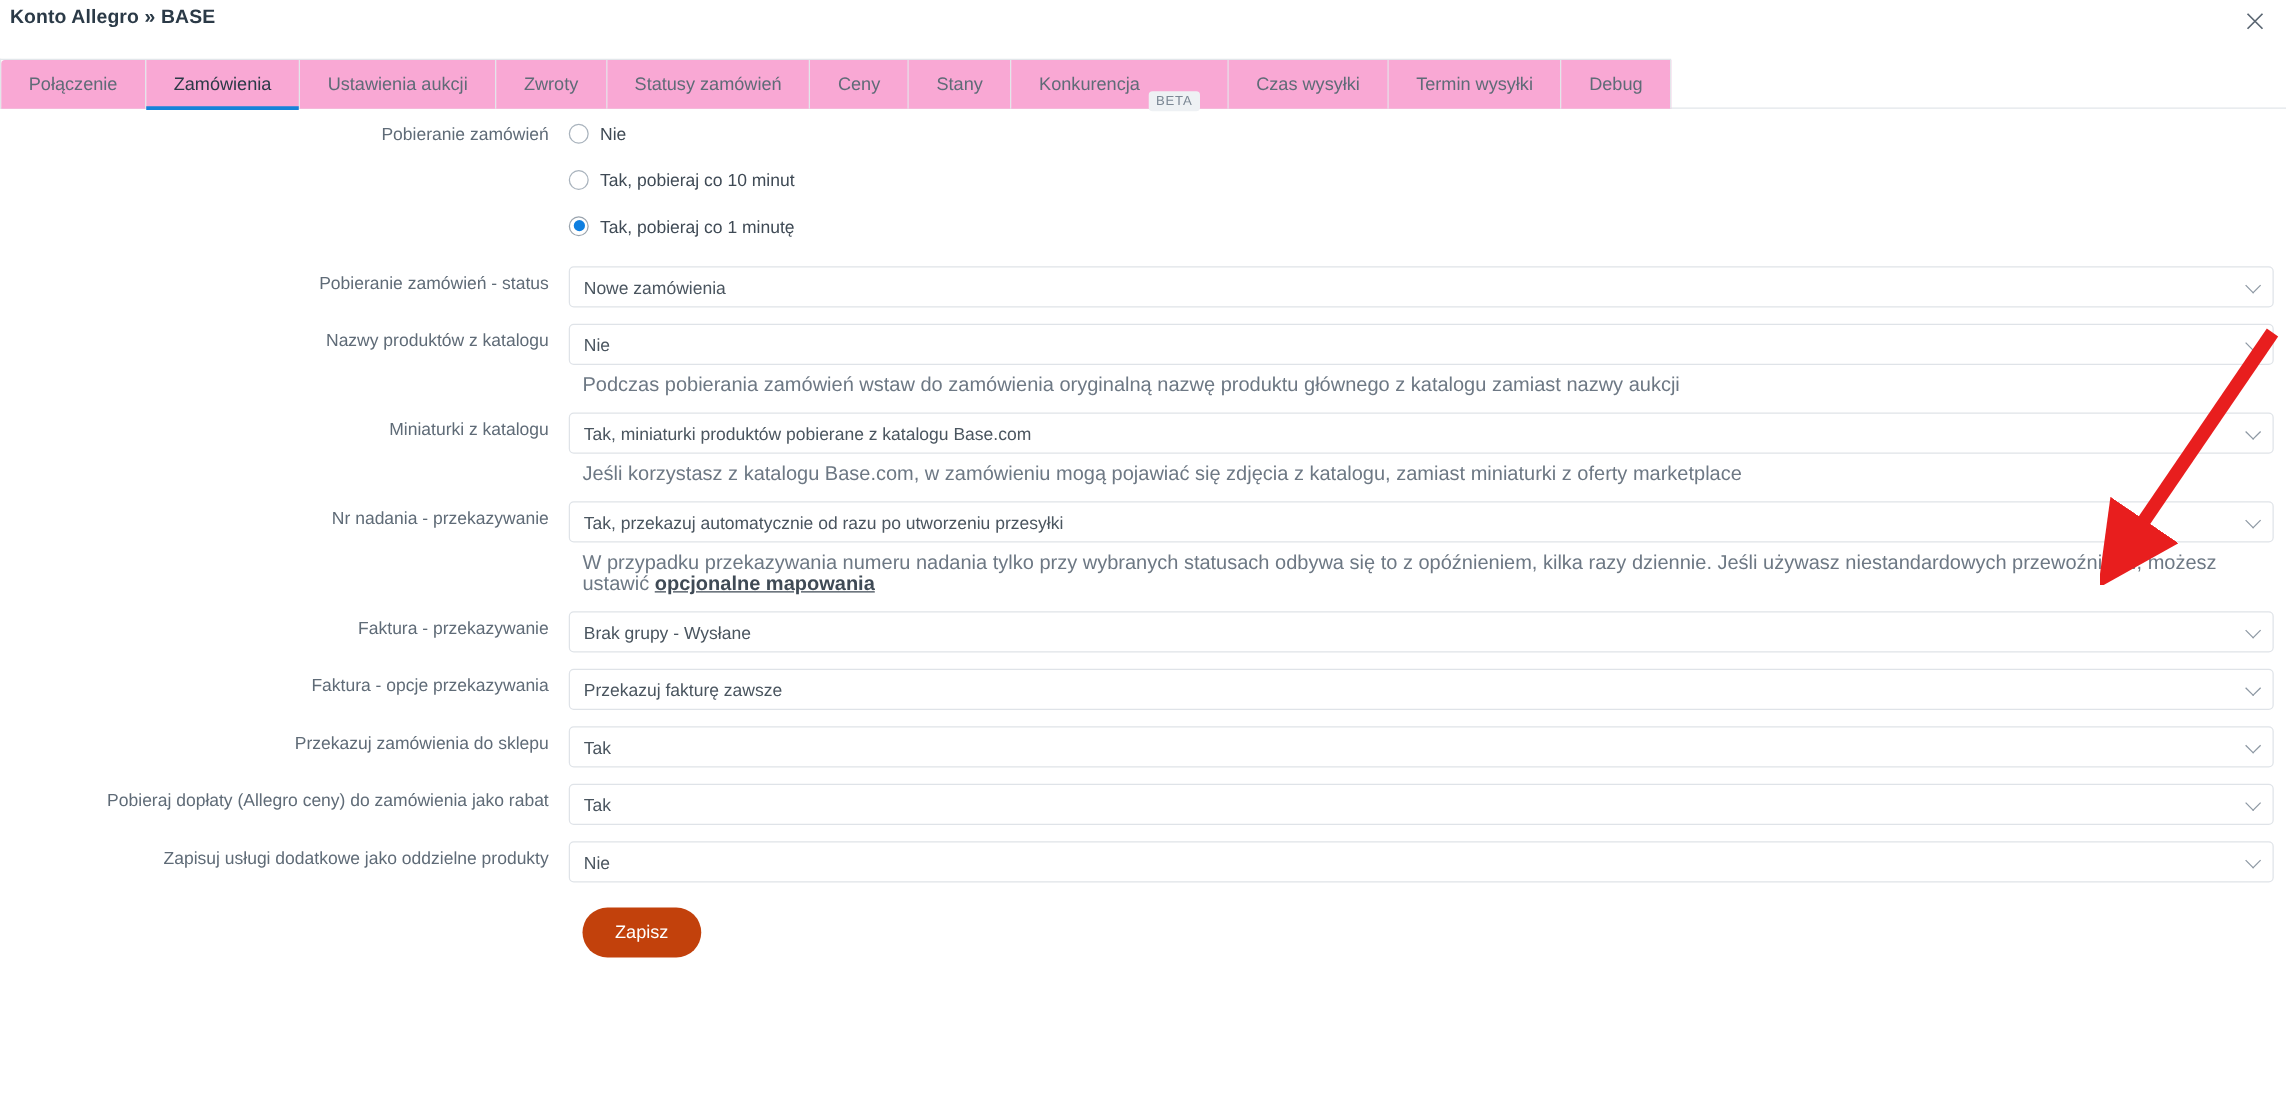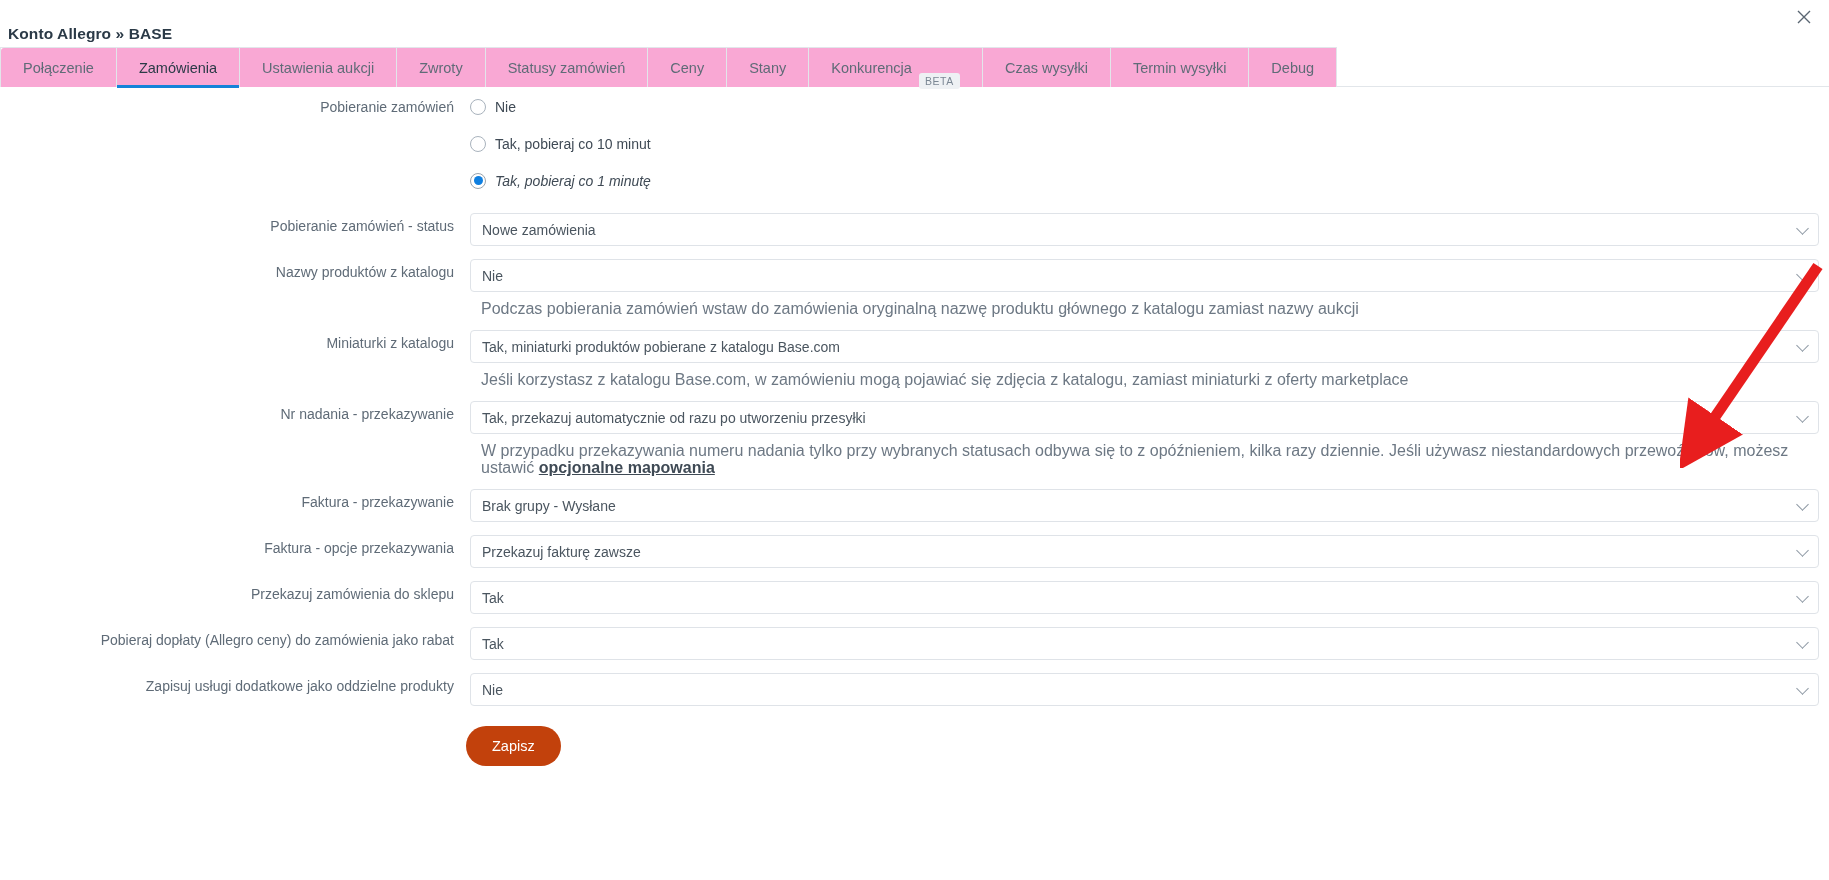--- a/index.html
+++ b/index.html
@@ -12,21 +12,21 @@
   }
   .page { position: relative; width: 1829px; height: 880px; background:#fff; }
 
   
   .header {
     position: absolute; top: 0; left: 0; width: 1829px; height: 38px;
   }
   .win-title {
     position: absolute; left: 8px; top: 5px;
     font-size: 15.5px; font-weight: bold; color: #2b3a47;
-    letter-spacing: 0.1px; white-space: nowrap; margin-top: 20px;
+    letter-spacing: 0.1px; white-space: nowrap;
   }
   .close-btn {
     position: absolute; right: 12px; top: 4px;
     width: 26px; height: 26px; cursor: pointer;
     color: #5a6672;
   }
   .close-btn svg { display:block; }
 
   
   .tabbar {
@@ -59,39 +59,39 @@
   .badge {
     display: inline-block;
     background: #eef1f4; color: #7b8794;
     font-size: 10.5px; letter-spacing: .6px;
     padding: 2px 6px 2px 6px; border-radius: 3px;
     position: relative; top: 13px;
   }
 
   
   .form { position: absolute; left: 0; top: 94px; width: 1829px; }
-  .row { position: relative; width: 100%; padding-left: 15px; }
+  .row { position: relative; width: 100%; }
   .row-line { display: flex; align-items: flex-start; }
   .lbl {
     width: 455px; flex: 0 0 455px;
     text-align: right; padding-right: 16px;
     font-size: 14px; color: #5f6b77;
     line-height: 18px;
     padding-top: 4px;
     white-space: nowrap;
   }
   .ctrl { flex: 1 1 auto; min-width: 0; padding-right: 10px; }
 
   .radios { padding-top: 0px; }
   .radio-opt {
     display: flex; align-items: center; gap: 9px;
     height: 25px; margin-bottom: 12px;
     cursor: pointer; width: max-content;
   }
-  .radio-opt:last-child { margin-bottom: 0; font-style: italic; }
+  .radio-opt:last-child { margin-bottom: 0; }
   .radio-dot {
     width: 16px; height: 16px; border-radius: 50%;
     border: 1.4px solid #a9b3bd; background: #fff;
     flex: 0 0 16px; position: relative;
   }
   .radio-opt.on .radio-dot { border-color: #9aa4ae; }
   .radio-opt.on .radio-dot::after {
     content: ""; position: absolute; left: 2.6px; top: 2.6px;
     width: 9px; height: 9px; border-radius: 50%;
     background: #0f7fe0;

